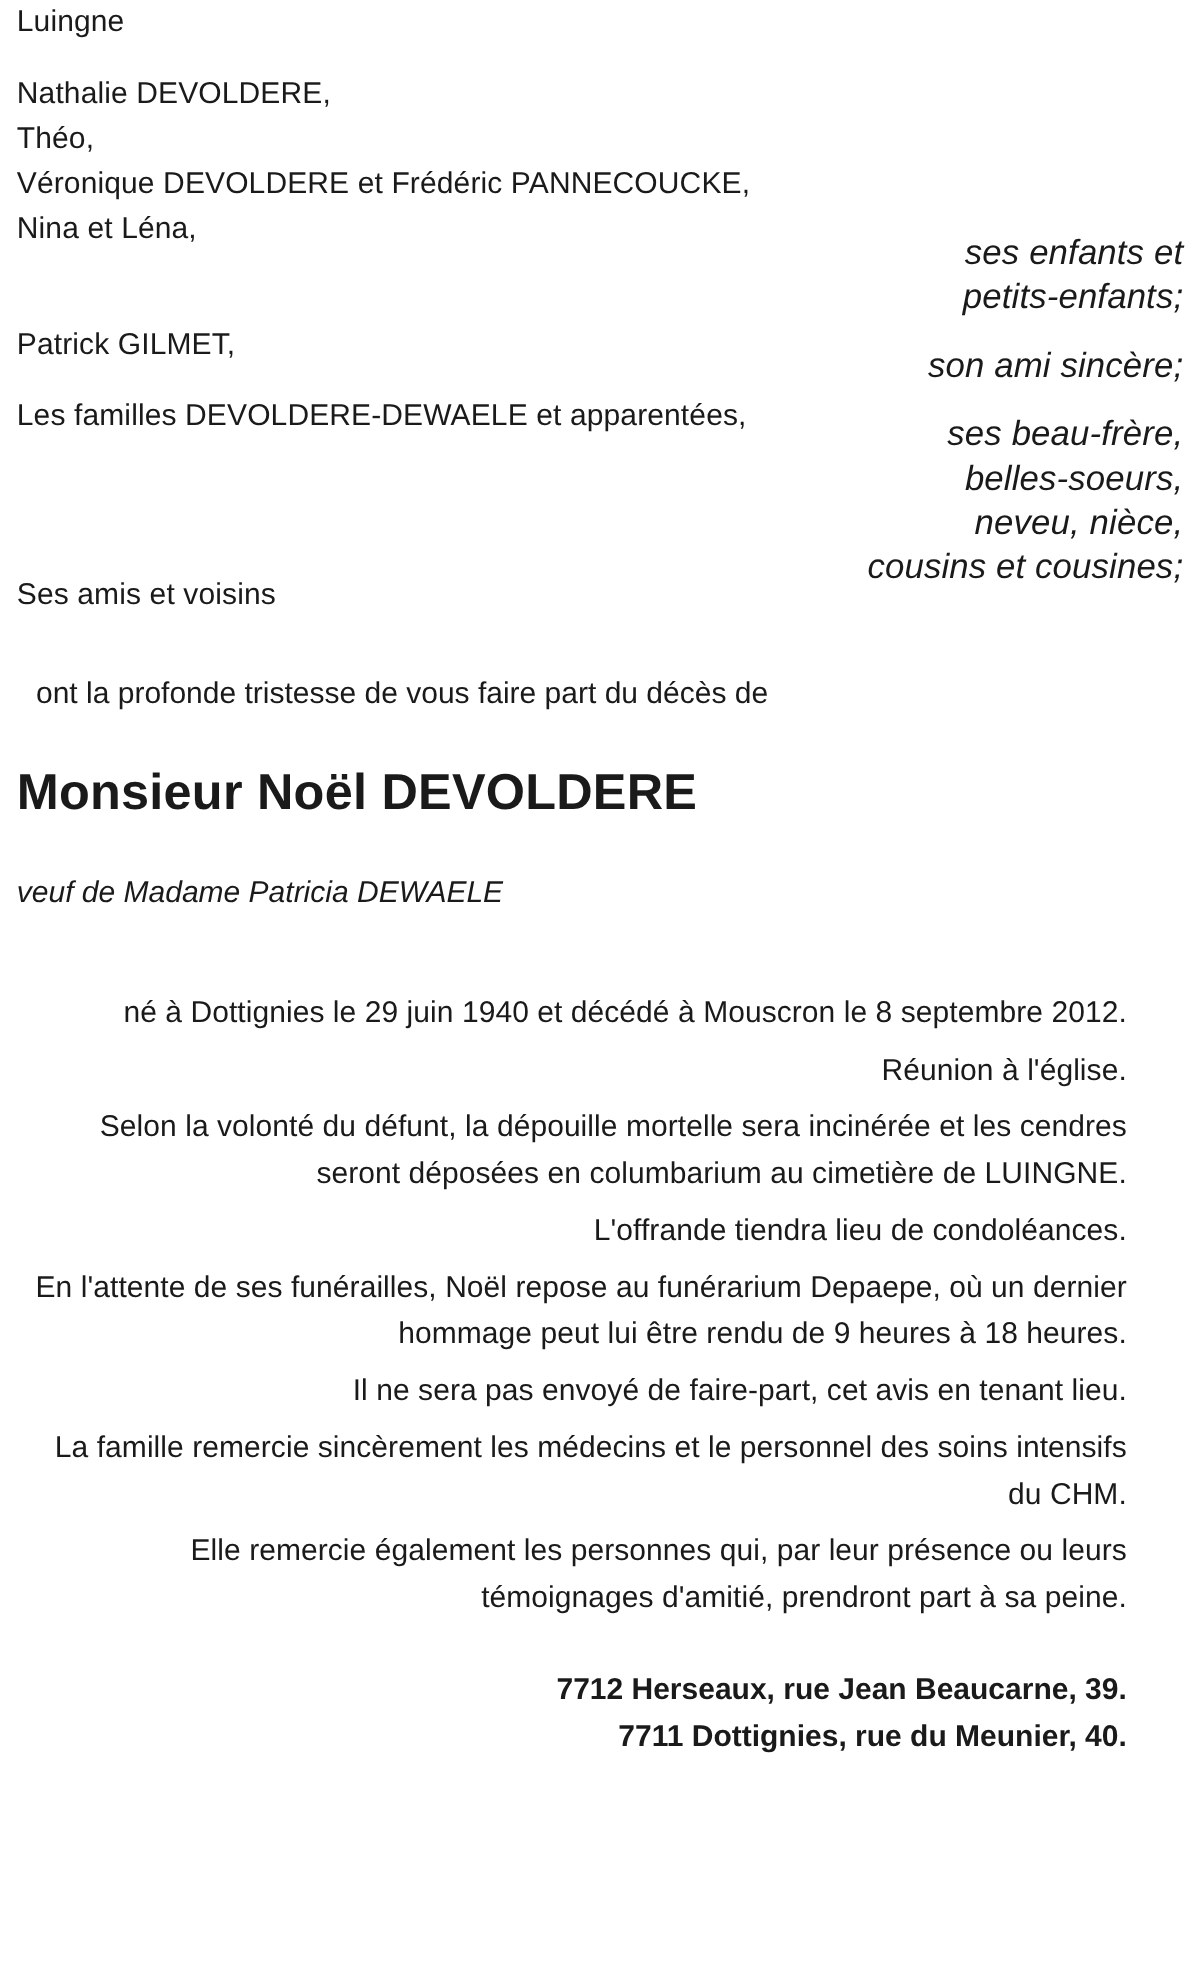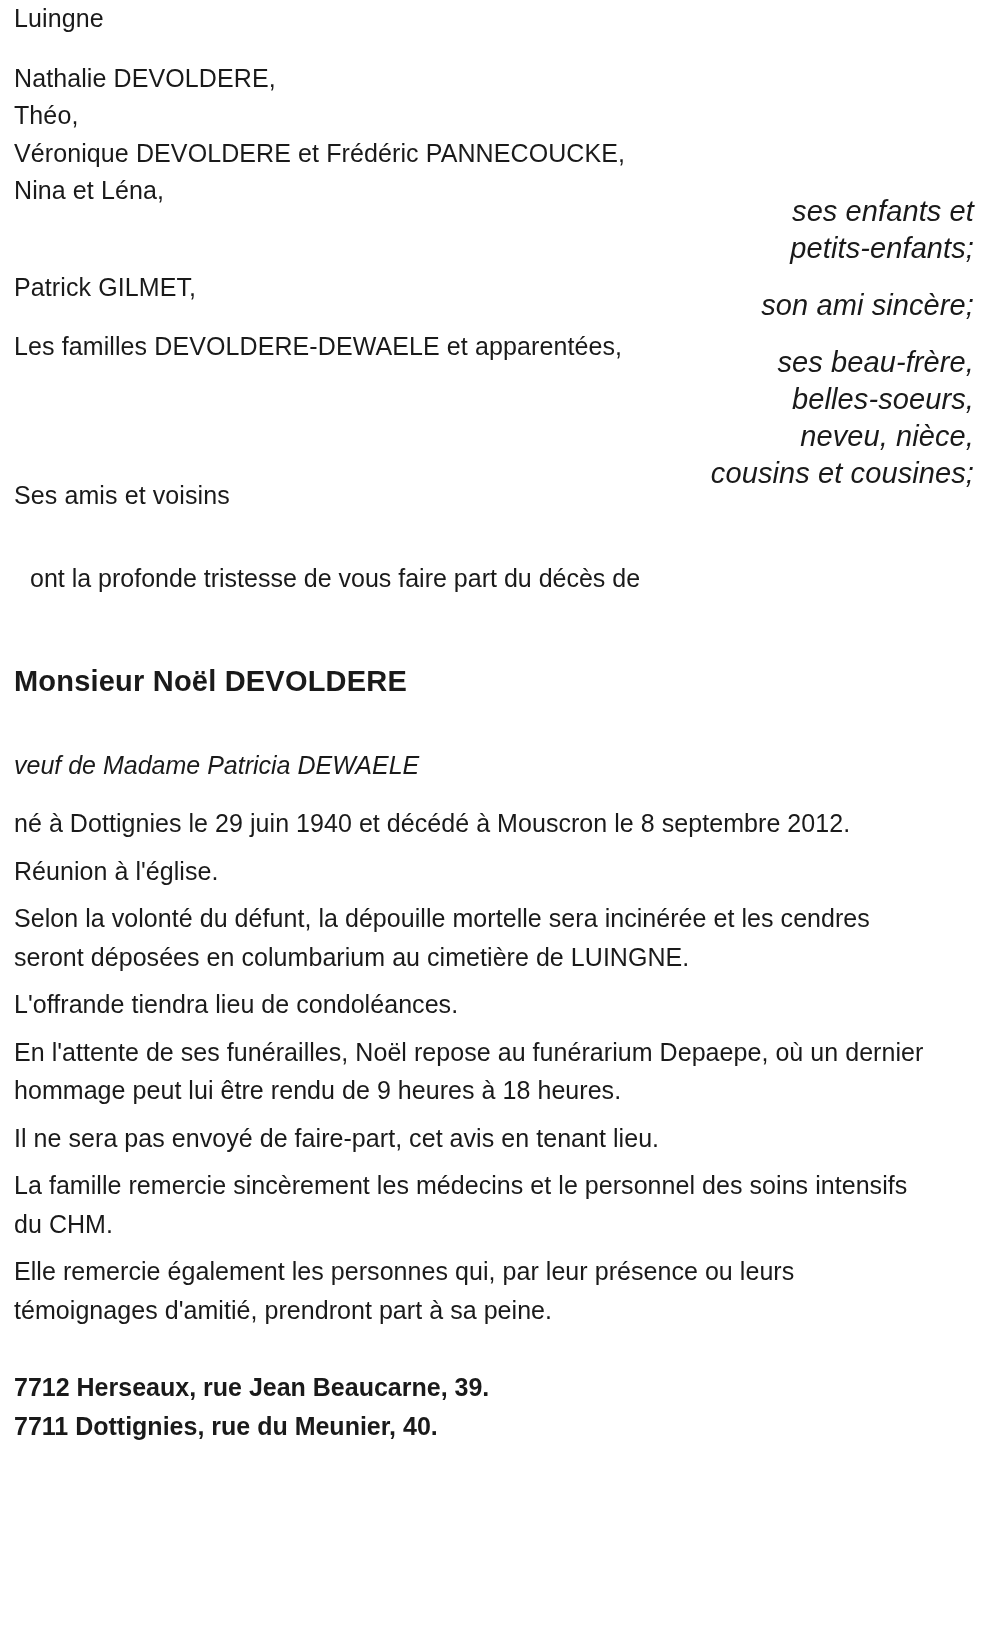--- a/index.html
+++ b/index.html
@@ -15,21 +15,21 @@
     font-family: "Liberation Sans", "DejaVu Sans", sans-serif;
     color: #1a1a1a;
     -webkit-font-smoothing: antialiased;
   }
 
   .page {
     position: relative;
     width: 1000px;
     height: 1646px;
     box-sizing: border-box;
-    padding: 0 26px 0 14px;
+    padding: 0 14px 0 14px;
     overflow: hidden;
   }
 
   
   .top-area {
     position: relative;
     height: 545px;
   }
 
   .mourners {
@@ -74,38 +74,39 @@
 
   
   .announce {
     font-size: 25px;
     line-height: 34px;
     margin: 16px;
     padding-top: 0;
   }
 
   .deceased-name {
-    font-size: 29px;
+    font-size: 42px;
     font-weight: bold;
     line-height: 42px;
     letter-spacing: 0.2px;
-    margin-top: 65px;
+    margin-top: 44px;
   }
 
   .widower {
     font-size: 25px;
     line-height: 34px;
     margin-top: 46px;
     font-style: italic;
   }
 
   
   .body-block {
-    margin-top: 22px;
+    margin-top: 64px;
     width: 925px;
+    text-align: right;
   }
 
   .para {
     font-size: 25px;
     line-height: 38.5px;
     margin: 0 0 9px 0;
     letter-spacing: 0.05px;
   }
 
   .addresses {

